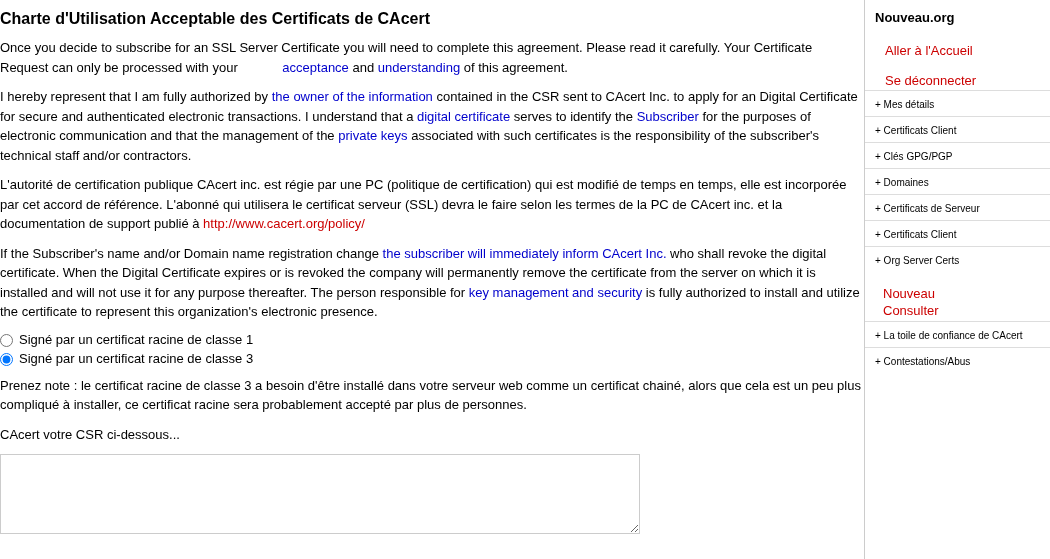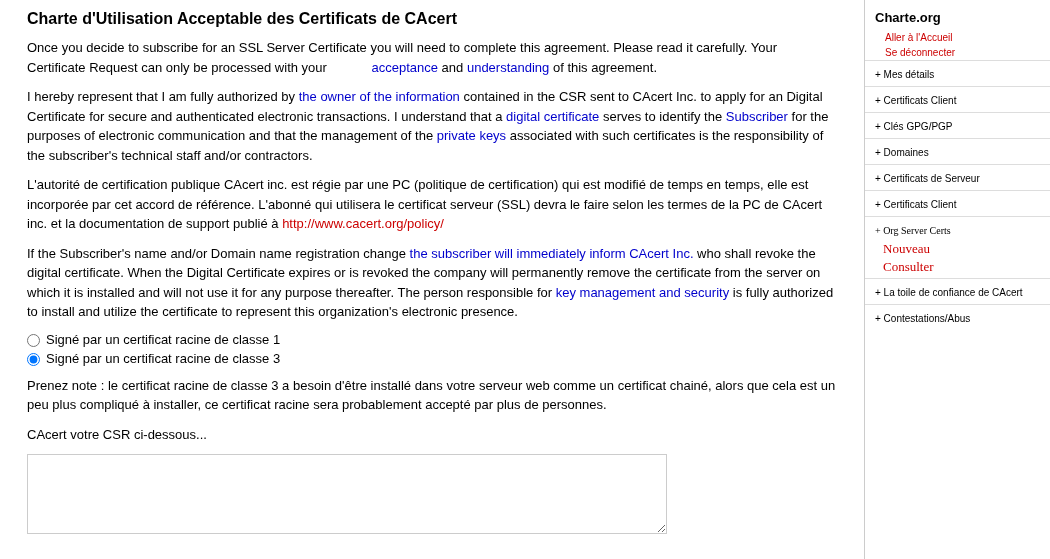--- a/index.html
+++ b/index.html
@@ -9,21 +9,21 @@
       color: #000;
       background: #fff;
       display: flex;
       width: 1050px;
       min-height: 559px;
     }
 
     
     .main-content {
       flex: 1;
-      padding: 10px 27px;
+      padding: 10px 0;
       border-right: 1px solid #ccc;
     }
 
     .main-title {
       font-size: 16px;
       font-weight: bold;
       margin-bottom: 10px;
       color: #000;
     }
 
@@ -81,43 +81,43 @@
       padding: 5px 10px;
       font-weight: bold;
       color: #000;
     }
 
     .sidebar-link {
       display: block;
       padding: 2px 20px;
       color: #c00;
       text-decoration: none;
-      font-size: 10px;
+      font-size: 13px;
+      margin-top: 11px;
     }
 
     .sidebar-section {
       border-top: 1px solid #ddd;
       padding: 5px 10px;
       color: #000;
       cursor: pointer;
     }
 
     .sidebar-section.with-links {
       padding-bottom: 2px;
-      font-family: Liberation Serif, serif;
     }
 
     .sidebar-section-title {
       font-size: 10px;
       color: #000;
     }
 
     .sidebar-section .sub-links {
       padding-left: 8px;
-      margin-top: 2px;
+      margin-top: 18px;
     }
 
     .sidebar-section .sub-link {
       display: block;
       color: #c00;
       text-decoration: none;
       font-size: 13px;
       padding: 1px 0;
     }
   </style>
@@ -159,21 +159,21 @@
   </p>
 
   <p class="paste-label">
     CAcert votre CSR ci-dessous...
   </p>
 
   <textarea class="csr-textarea" style=""></textarea>
 </div>
 
 <div class="sidebar">
-  <div class="sidebar-header">Charte.org</div>
+  <div class="sidebar-header">Nouveau.org</div>
   <a href="#" class="sidebar-link">Aller à l'Accueil</a>
   <a href="#" class="sidebar-link">Se déconnecter</a>
 
   <div id="sidebar-sections">
   <div class="sidebar-section"><span class="sidebar-section-title">+ Mes détails</span></div>
       <div class="sidebar-section"><span class="sidebar-section-title">+ Certificats Client</span></div>
       <div class="sidebar-section"><span class="sidebar-section-title">+ Clés GPG/PGP</span></div>
       <div class="sidebar-section"><span class="sidebar-section-title">+ Domaines</span></div>
       <div class="sidebar-section"><span class="sidebar-section-title">+ Certificats de Serveur</span></div>
       <div class="sidebar-section"><span class="sidebar-section-title">+ Certificats Client</span></div>

